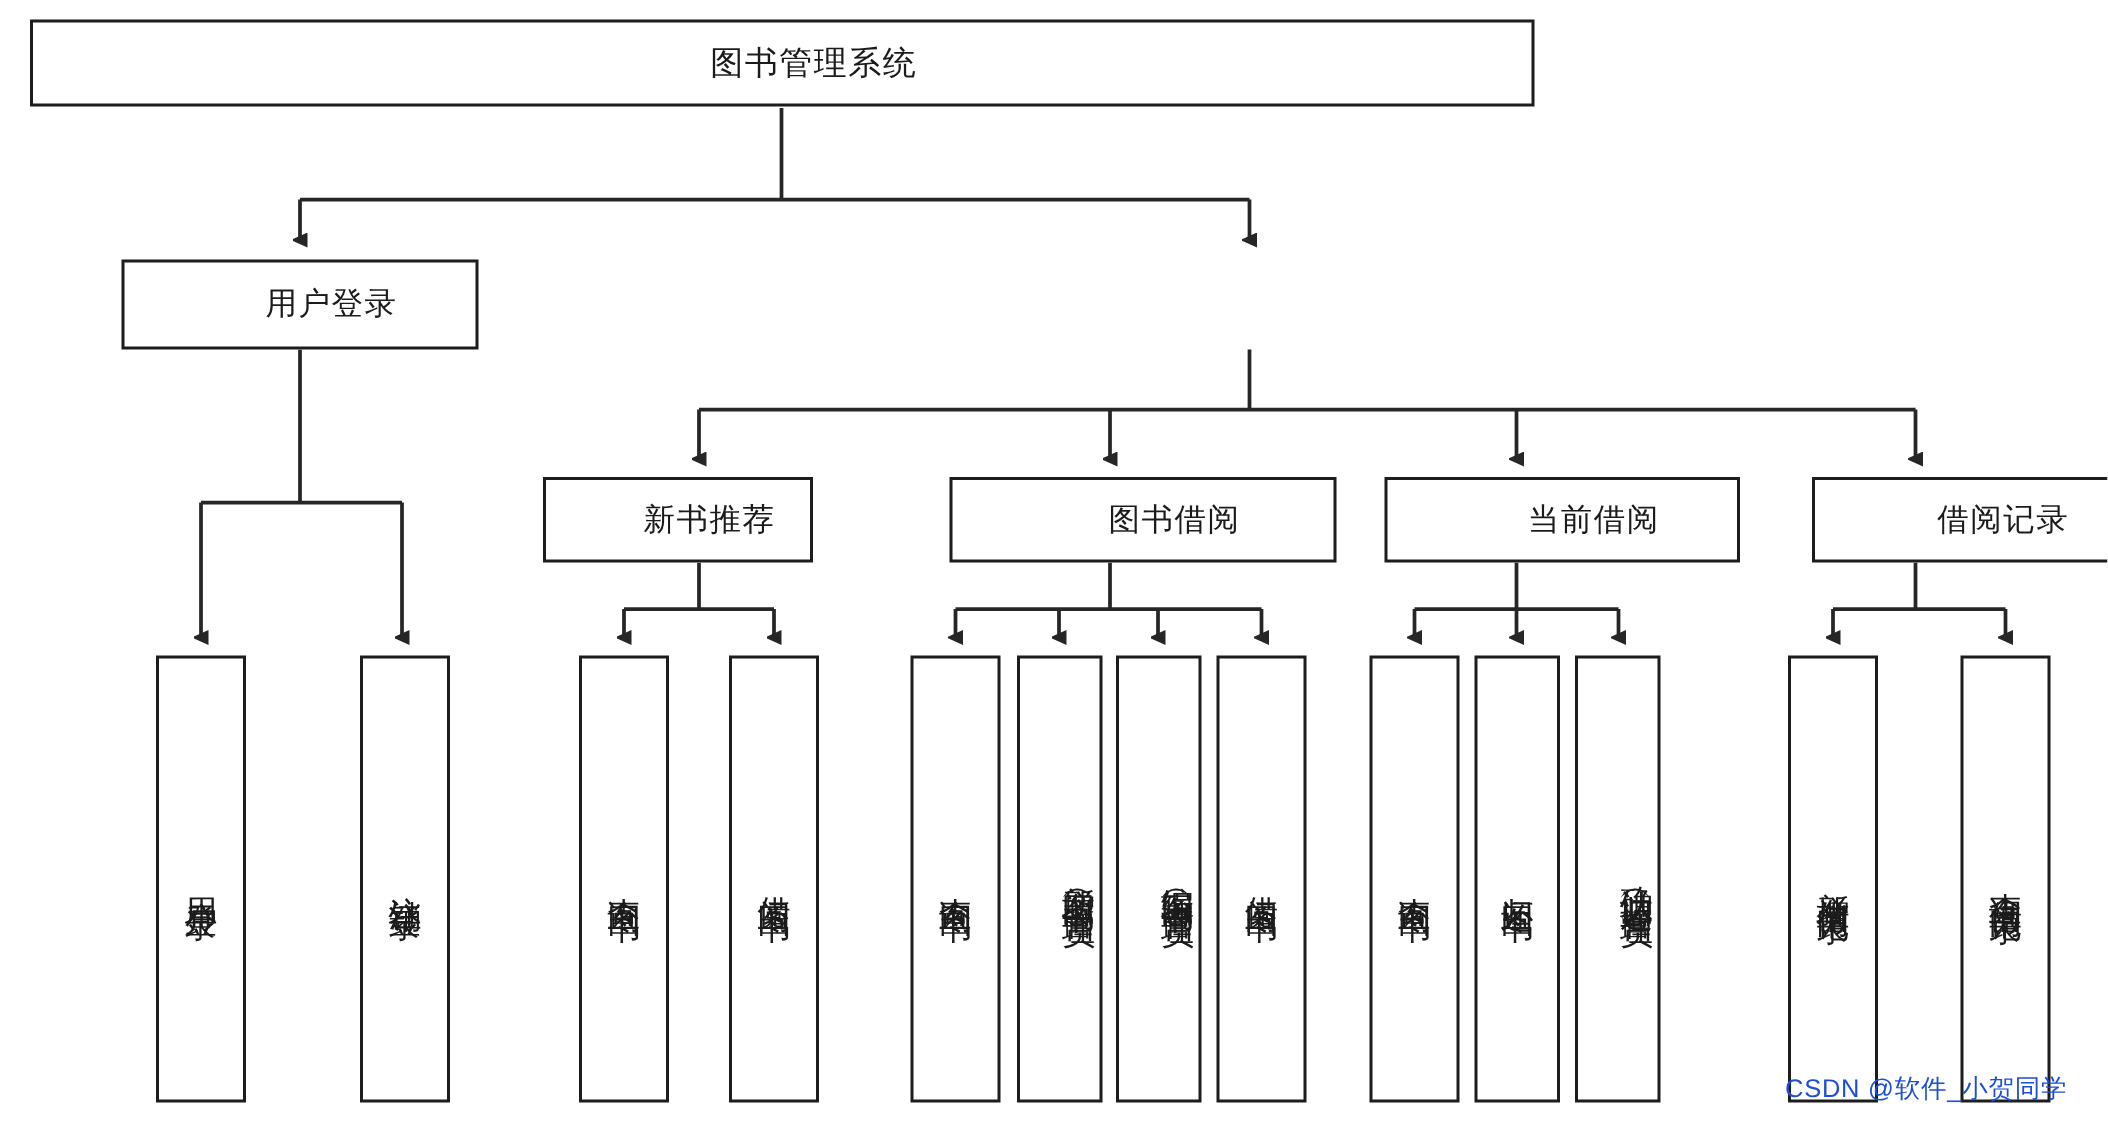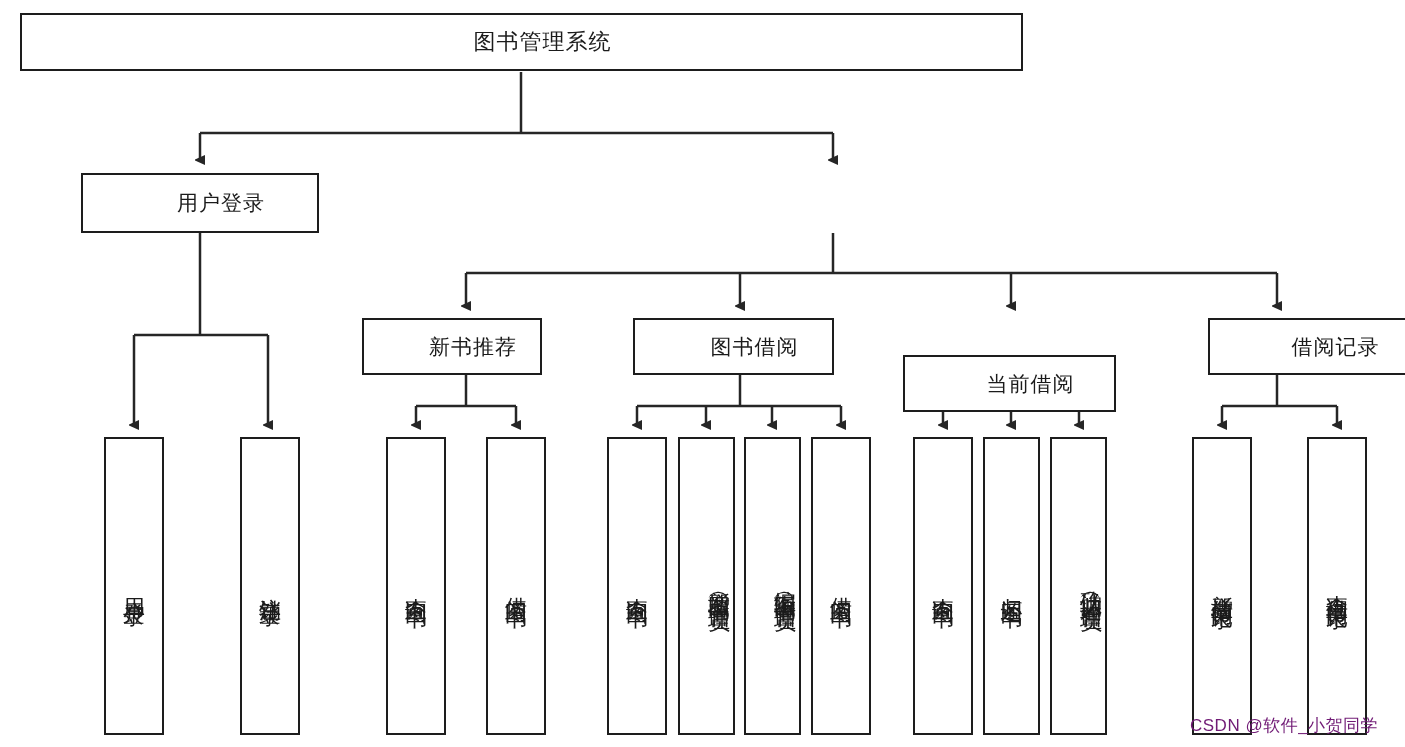--- a/index.html
+++ b/index.html
@@ -53,21 +53,21 @@
     letter-spacing: 3px;
     padding: 6px 0;
     align-items: flex-start;
     justify-content: center;
   }
   .node.v.centered {
     align-items: center;
   }
   .watermark {
     position: absolute;
-    color: #701a75;
+    color: #1d4ed8;
     font-size: 17px;
     letter-spacing: 0.5px;
     white-space: nowrap;
     user-select: none;
   }
 </style>
 </head>
 <body>
 
 <div id="canvas">
@@ -120,22 +120,22 @@
       <path d="M1222,406 L1222,425" marker-end="url(#arrow)"></path>
       <path d="M1337,406 L1337,425" marker-end="url(#arrow)"></path>
     </g>
   </svg>
 
   <div class="node h root" style="left:20px; top:13px; width:1003px; height:58px;">图书管理系统</div>
 
   <div class="node h" style="left:81px; top:173px; width:238px; height:60px;">用户登录</div>
 
   <div class="node h" style="left:362px; top:318px; width:180px; height:57px;">新书推荐</div>
-  <div class="node h" style="left:633px; top:318px; width:201px; height:57px;">图书借阅</div>
-  <div class="node h" style="left:903px; top:318px; width:213px; height:57px;margin-top:37px;">当前借阅</div>
+  <div class="node h" style="left:633px; top:318px; width:258px; height:57px;">图书借阅</div>
+  <div class="node h" style="left:923px; top:318px; width:237px; height:57px;">当前借阅</div>
   <div class="node h" style="left:1172px; top:318px; width:213px; height:57px;margin-left:36px;">借阅记录</div>
 
   <div class="node v centered" style="left:104px; top:437px; width:60px; height:298px;">用户登录</div>
   <div class="node v centered" style="left:240px; top:437px; width:60px; height:298px;">注销登录</div>
 
   <div class="node v centered" style="left:386px; top:437px; width:60px; height:298px;">查询图书</div>
   <div class="node v centered" style="left:486px; top:437px; width:60px; height:298px;">借阅图书</div>
 
   <div class="node v centered" style="left:607px; top:437px; width:60px; height:298px;">查询图书</div>
   <div class="node v" style="left:678px; top:437px; width:57px; height:298px;">新增图书（管理员）</div>

